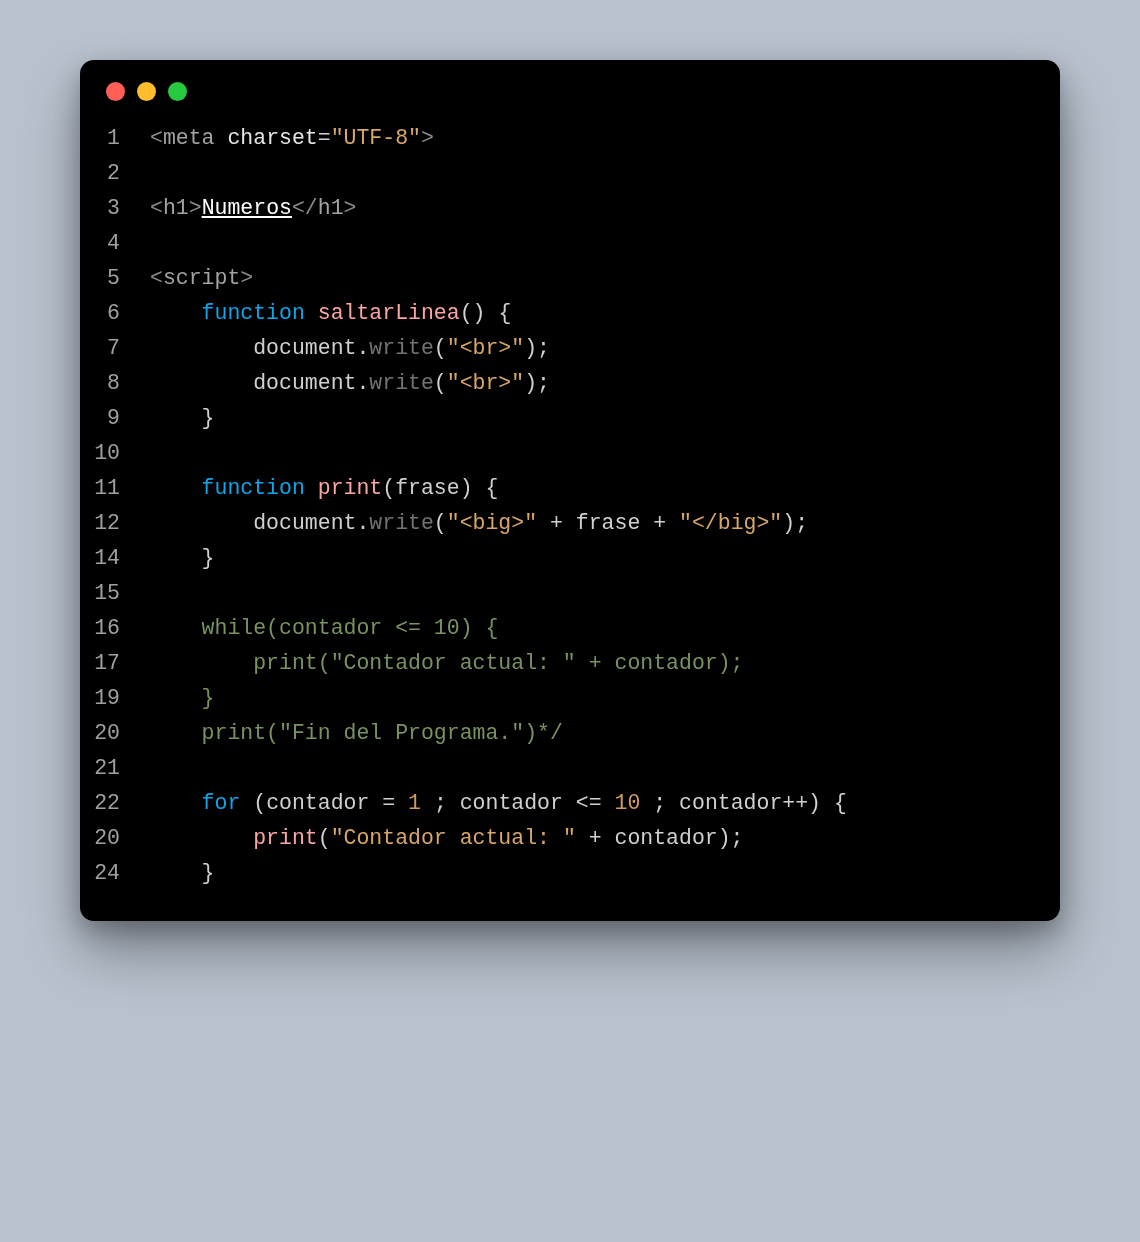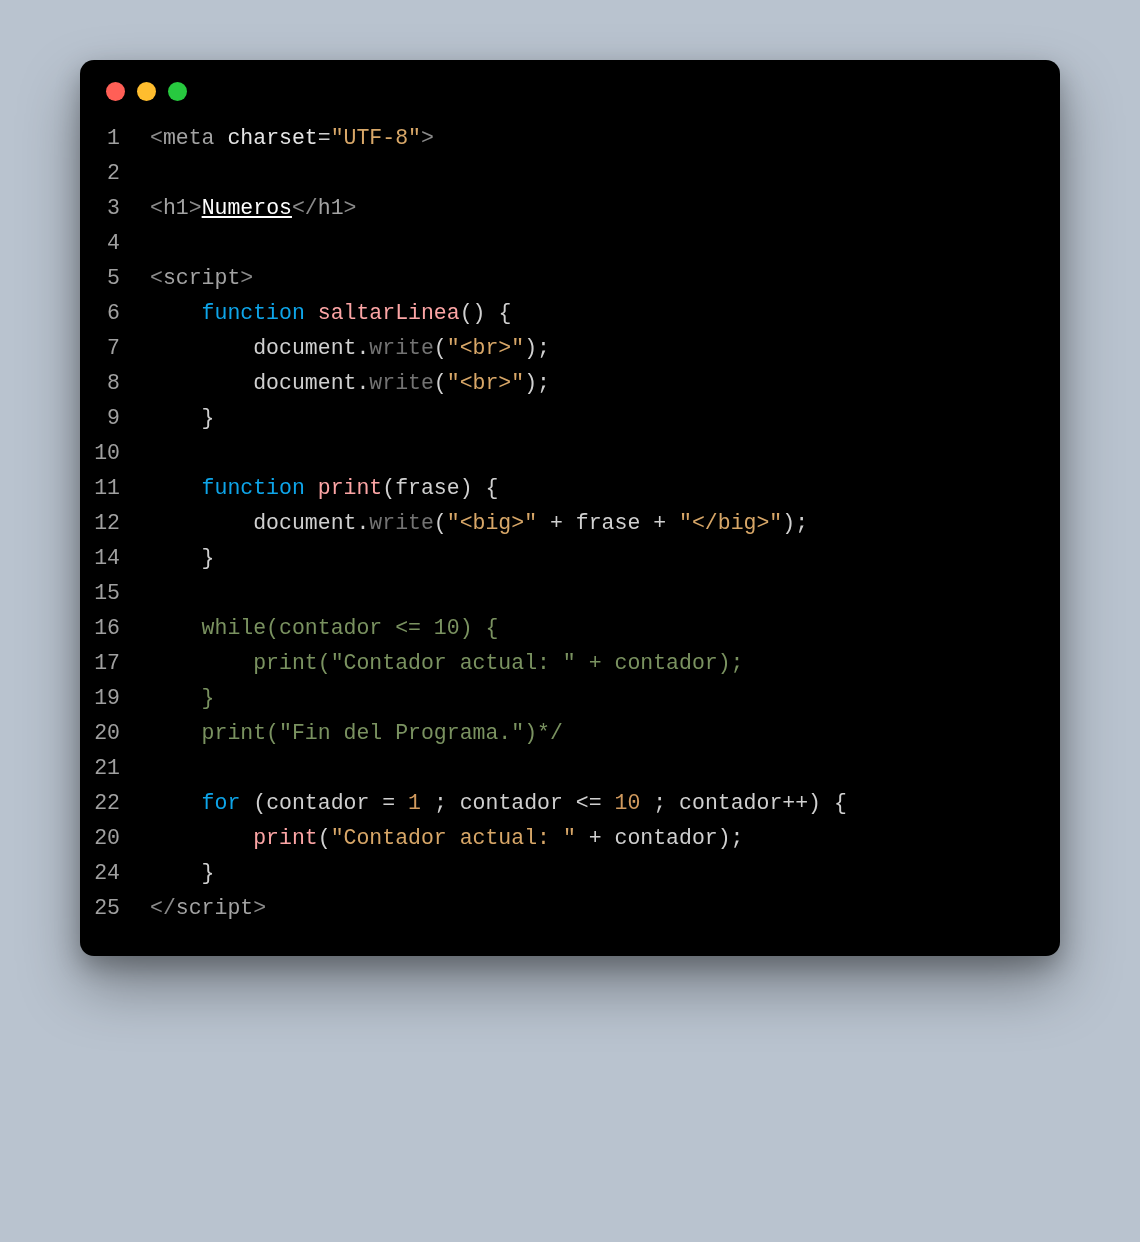--- a/index.html
+++ b/index.html
@@ -91,15 +91,14 @@
       <div class="line"><span class="lineno">14</span><span class="code"><span>    </span><span class="c-punc">}</span></span></div>
       <div class="line"><span class="lineno">15</span></div>
       <div class="line"><span class="lineno">16</span><span class="code"><span>    </span><span class="c-comment">while(contador &lt;= 10) {</span></span></div>
       <div class="line"><span class="lineno">17</span><span class="code"><span>        </span><span class="c-comment">print("Contador actual: " + contador);</span></span></div>
       <div class="line"><span class="lineno">19</span><span class="code"><span>    </span><span class="c-comment">}</span></span></div>
       <div class="line"><span class="lineno">20</span><span class="code"><span>    </span><span class="c-comment">print("Fin del Programa.")*/</span></span></div>
       <div class="line"><span class="lineno">21</span><span class="code"> </span></div>
       <div class="line"><span class="lineno">22</span><span class="code"><span>    </span><span class="c-keyword">for</span><span class="c-ident"> </span><span class="c-punc">(</span><span class="c-ident">contador</span><span class="c-ident"> </span><span class="c-punc">=</span><span class="c-ident"> </span><span class="c-num">1</span><span class="c-ident"> </span><span class="c-punc">;</span><span class="c-ident"> </span><span class="c-ident">contador</span><span class="c-ident"> </span><span class="c-punc">&lt;=</span><span class="c-ident"> </span><span class="c-num">10</span><span class="c-ident"> </span><span class="c-punc">;</span><span class="c-ident"> </span><span class="c-ident">contador</span><span class="c-punc">++)</span><span class="c-ident"> </span><span class="c-punc">{</span></span></div>
       <div class="line"><span class="lineno">20</span><span class="code"><span>        </span><span class="c-fn">print</span><span class="c-punc">(</span><span class="c-string">"Contador actual: "</span><span class="c-ident"> </span><span class="c-punc">+</span><span class="c-ident"> </span><span class="c-ident">contador</span><span class="c-punc">);</span></span></div>
       <div class="line"><span class="lineno">24</span><span class="code"><span>    </span><span class="c-punc">}</span></span></div>
-      <div class="line"><span class="lineno">25</span><span class="code"><span class="c-angle">&lt;/</span><span class="c-tag">script</span><span class="c-angle">&gt;</span></span></div>
     </div>
 </div>
 
 </body></html>

